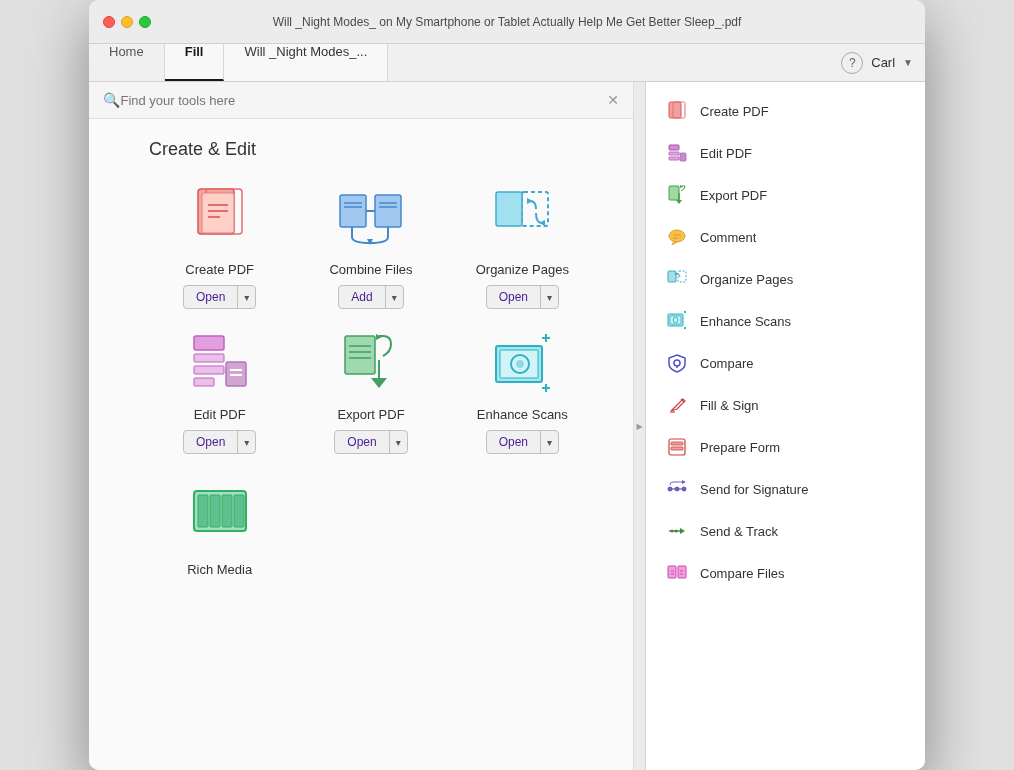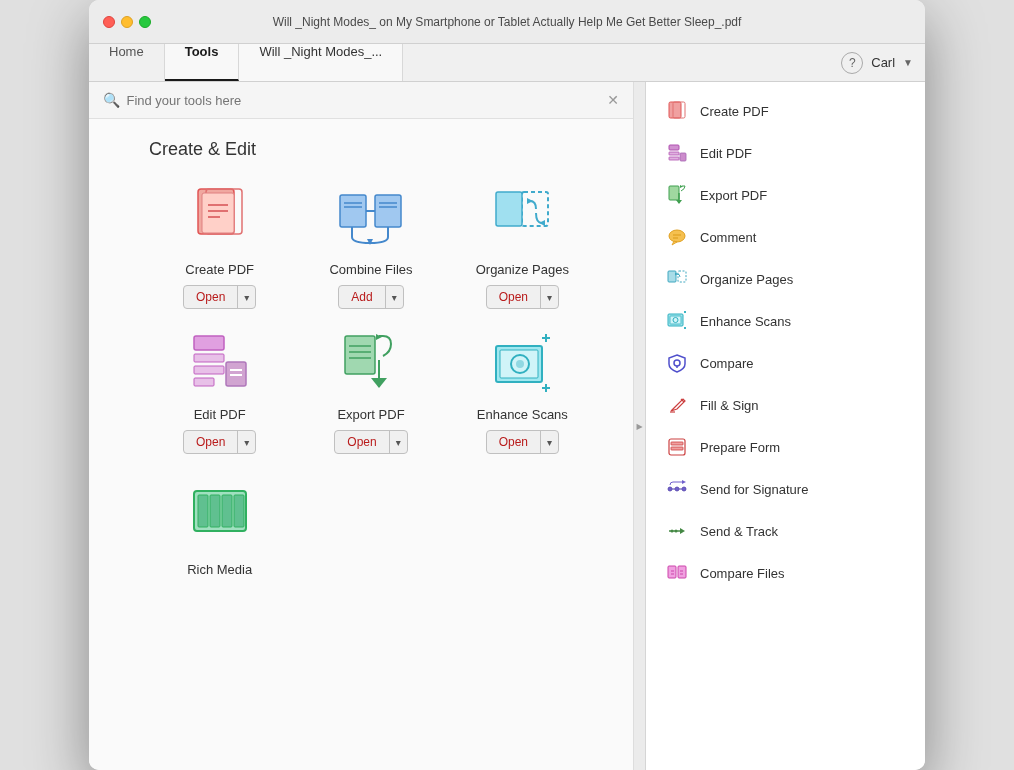--- a/index.html
+++ b/index.html
@@ -133,21 +133,20 @@
       align-items: center;
       background: #f5f5f5;
     }
     .search-bar input {
       flex: 1;
       border: none;
       background: transparent;
       font-size: 13px;
       color: #be185d;
       outline: none;
-      margin-left: 6px;
     }
     .search-icon { color: #999; font-size: 14px; }
     .clear-icon { color: #999; cursor: pointer; font-size: 14px; }
     
     .tools-scroll {
       flex: 1;
       overflow-y: auto;
       padding: 20px 40px 16px 60px;
     }
     .section-title {
@@ -184,21 +183,21 @@
       display: flex;
       align-items: stretch;
       border: 1px solid #c0c0c0;
       border-radius: 4px;
       background: #f0f0f0;
       cursor: pointer;
     }
     .tool-action-main {
       padding: 4px 12px;
       font-size: 12px;
-      color: #b91c1c;
+      color: #4c1d95;
       border-right: 1px solid #c0c0c0;
     }
     .tool-action-arrow {
       padding: 4px 6px;
       font-size: 10px;
       color: #555;
       display: flex;
       align-items: center;
     }
     
@@ -255,21 +254,21 @@
       <div class="traffic-light tl-green"></div>
     </div>
     <span class="titlebar-title">Will _Night Modes_ on My Smartphone or Tablet Actually Help Me Get Better Sleep_.pdf</span>
   </div>
 
   <div class="tabbar">
     <div class="tab">
       <span>Home</span>
     </div>
     <div class="tab active">
-      <span>Tools</span>
+      <span>Fill</span>
     </div>
     <div class="tab tab-doc">
       <span>Will _Night Modes_...</span>
     </div>
     <div class="tabbar-right">
       <div class="help-btn">
         <span>?</span>
       </div>
       <div class="user-btn">
         <span>Carl</span>

